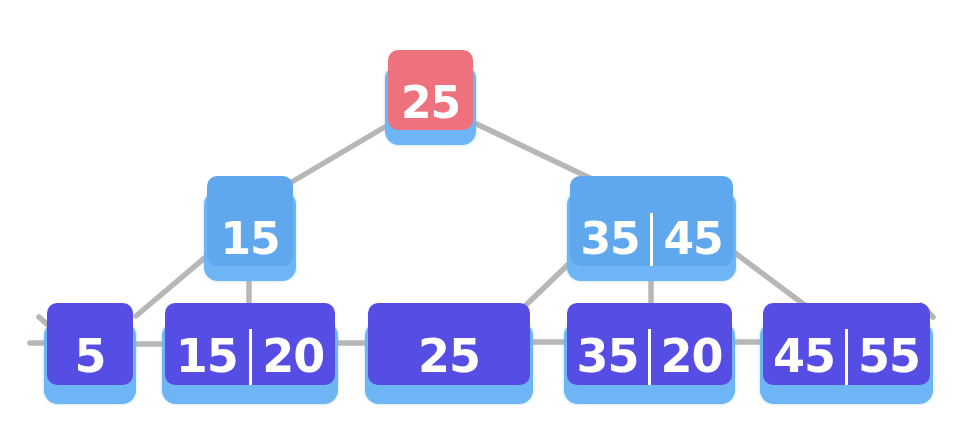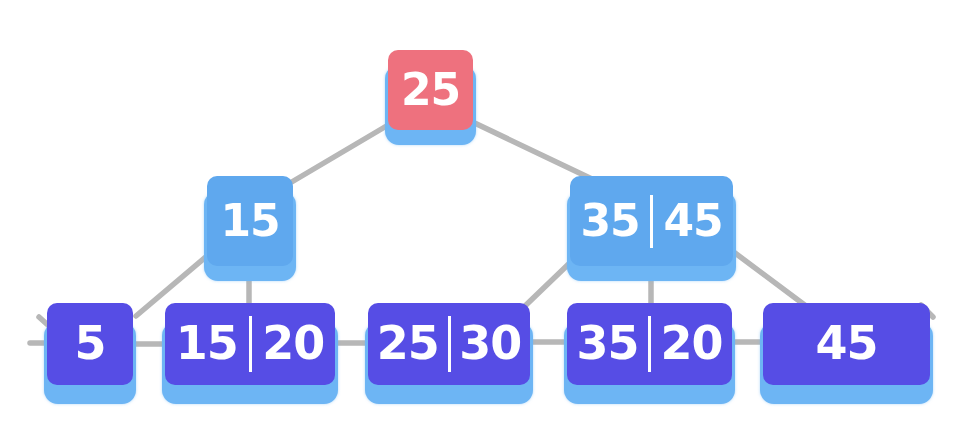--- a/index.html
+++ b/index.html
@@ -41,21 +41,21 @@
   }
   .node.leaf .underlay {
     top: 19px;
     bottom: -19px;
   }
   .box {
     position: absolute;
     inset: 0;
     border-radius: 10px;
     display: flex;
-    align-items: center;
+    align-items: flex-end;
     color: #ffffff;
     font-weight: bold;
     overflow: hidden;
   }
   .node.root .box    { font-size: 44px; }
   .node.internal .box{ font-size: 44px; }
   .node.leaf .box    { font-size: 46px; }
   .key {
     flex: 1 1 0;
     display: flex;
@@ -118,29 +118,29 @@
       <div class="underlay" style="background: rgb(109, 181, 244);"></div>
       <div class="box" style="background: rgb(86, 77, 229); color: rgb(255, 255, 255);">
         <div class="key">15</div>
         <div class="key sep" style="border-left-color: rgb(255, 255, 255);">20</div>
       </div>
     </div>
     <div class="node leaf" style="left: 368px; top: 303px; width: 162px; height: 82px;">
       <div class="underlay" style="background: rgb(109, 181, 244);"></div>
       <div class="box" style="background: rgb(86, 77, 229); color: rgb(255, 255, 255);">
         <div class="key">25</div>
-        <div class="key sep" style="border-left-color: rgb(255, 255, 255);">30</div>
       </div>
     </div>
     <div class="node leaf" style="left: 567px; top: 303px; width: 165px; height: 82px;">
       <div class="underlay" style="background: rgb(109, 181, 244);"></div>
       <div class="box" style="background: rgb(86, 77, 229); color: rgb(255, 255, 255);">
         <div class="key">35</div>
         <div class="key sep" style="border-left-color: rgb(255, 255, 255);">20</div>
       </div>
     </div>
     <div class="node leaf" style="left: 763px; top: 303px; width: 167px; height: 82px;">
       <div class="underlay" style="background: rgb(109, 181, 244);"></div>
       <div class="box" style="background: rgb(86, 77, 229); color: rgb(255, 255, 255);">
         <div class="key">45</div>
+        <div class="key sep" style="border-left-color: rgb(255, 255, 255);">55</div>
       </div>
     </div>
   </div>
 
 </body></html>

